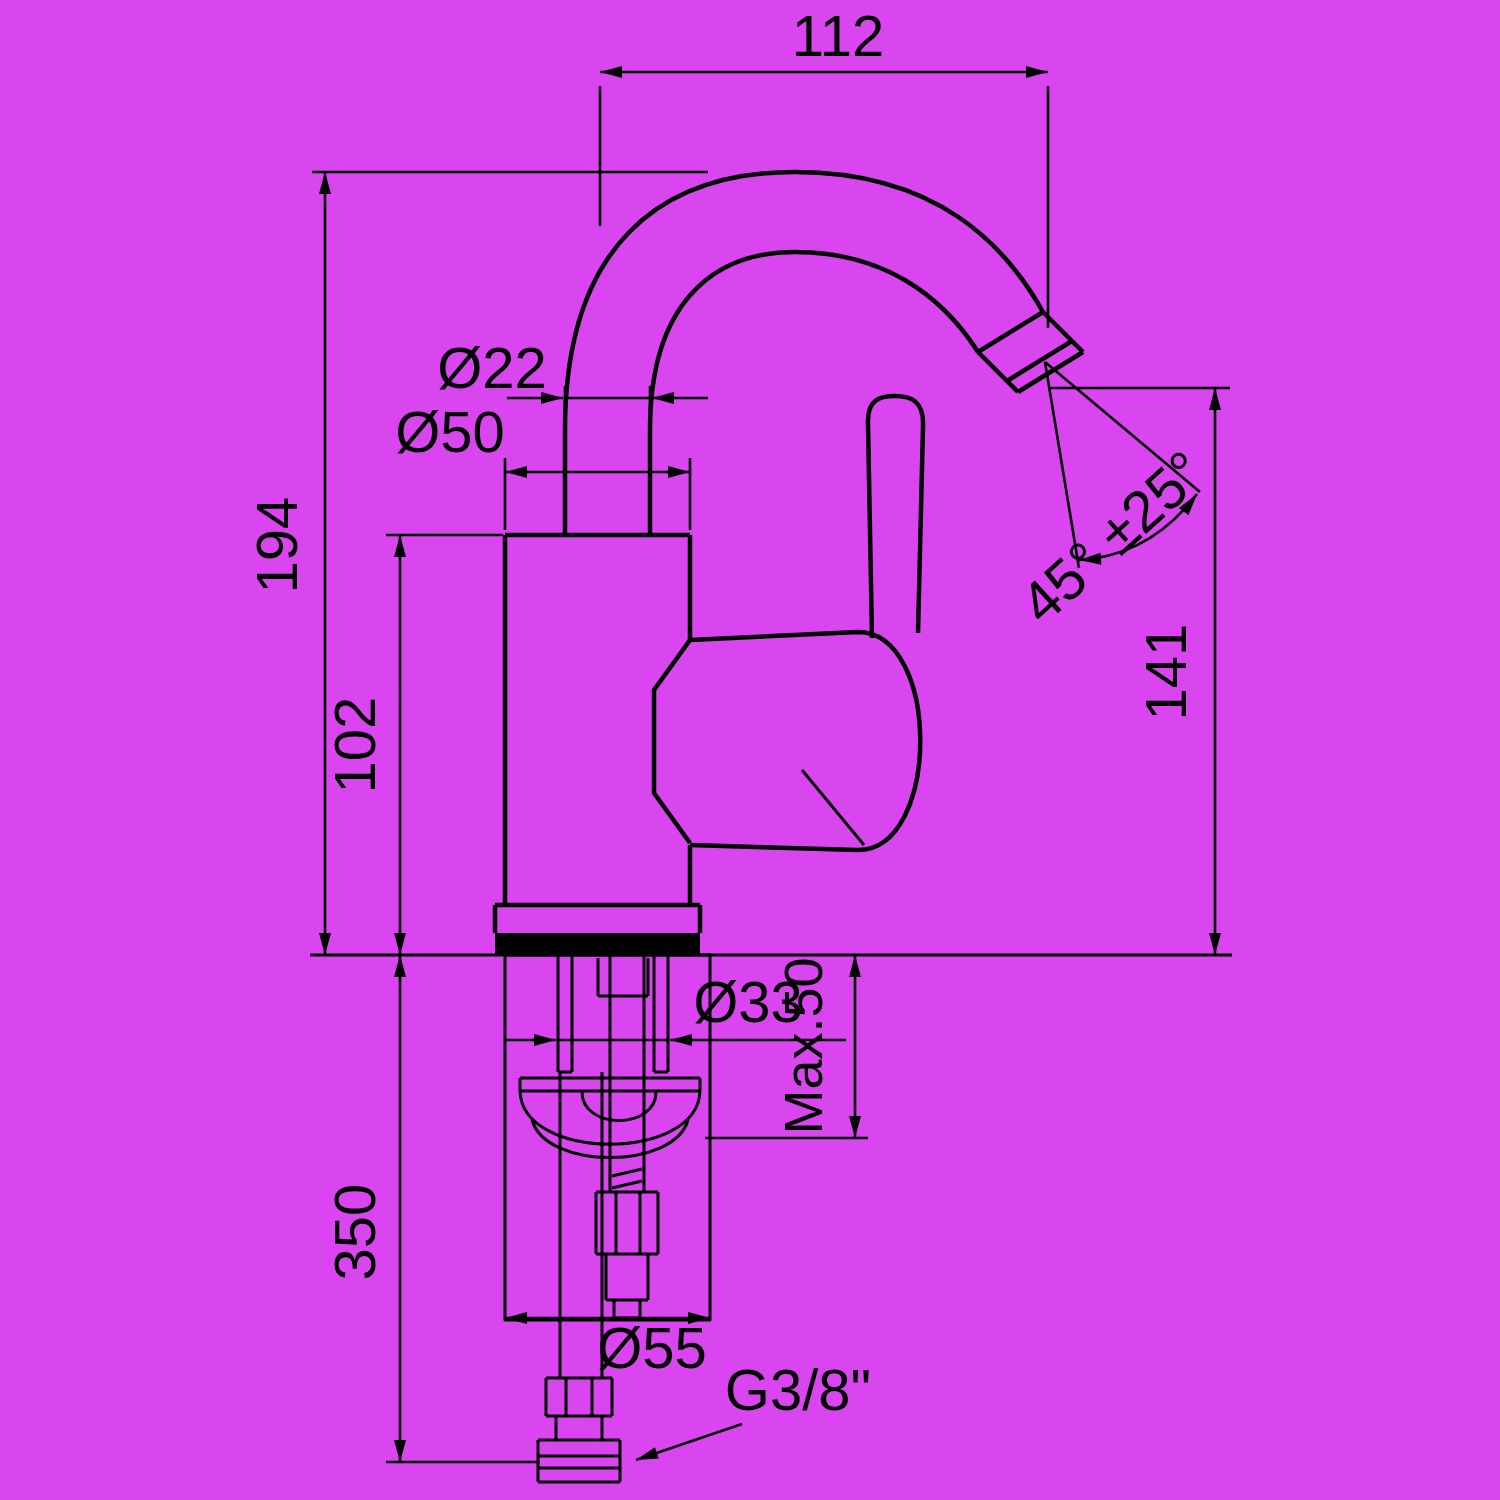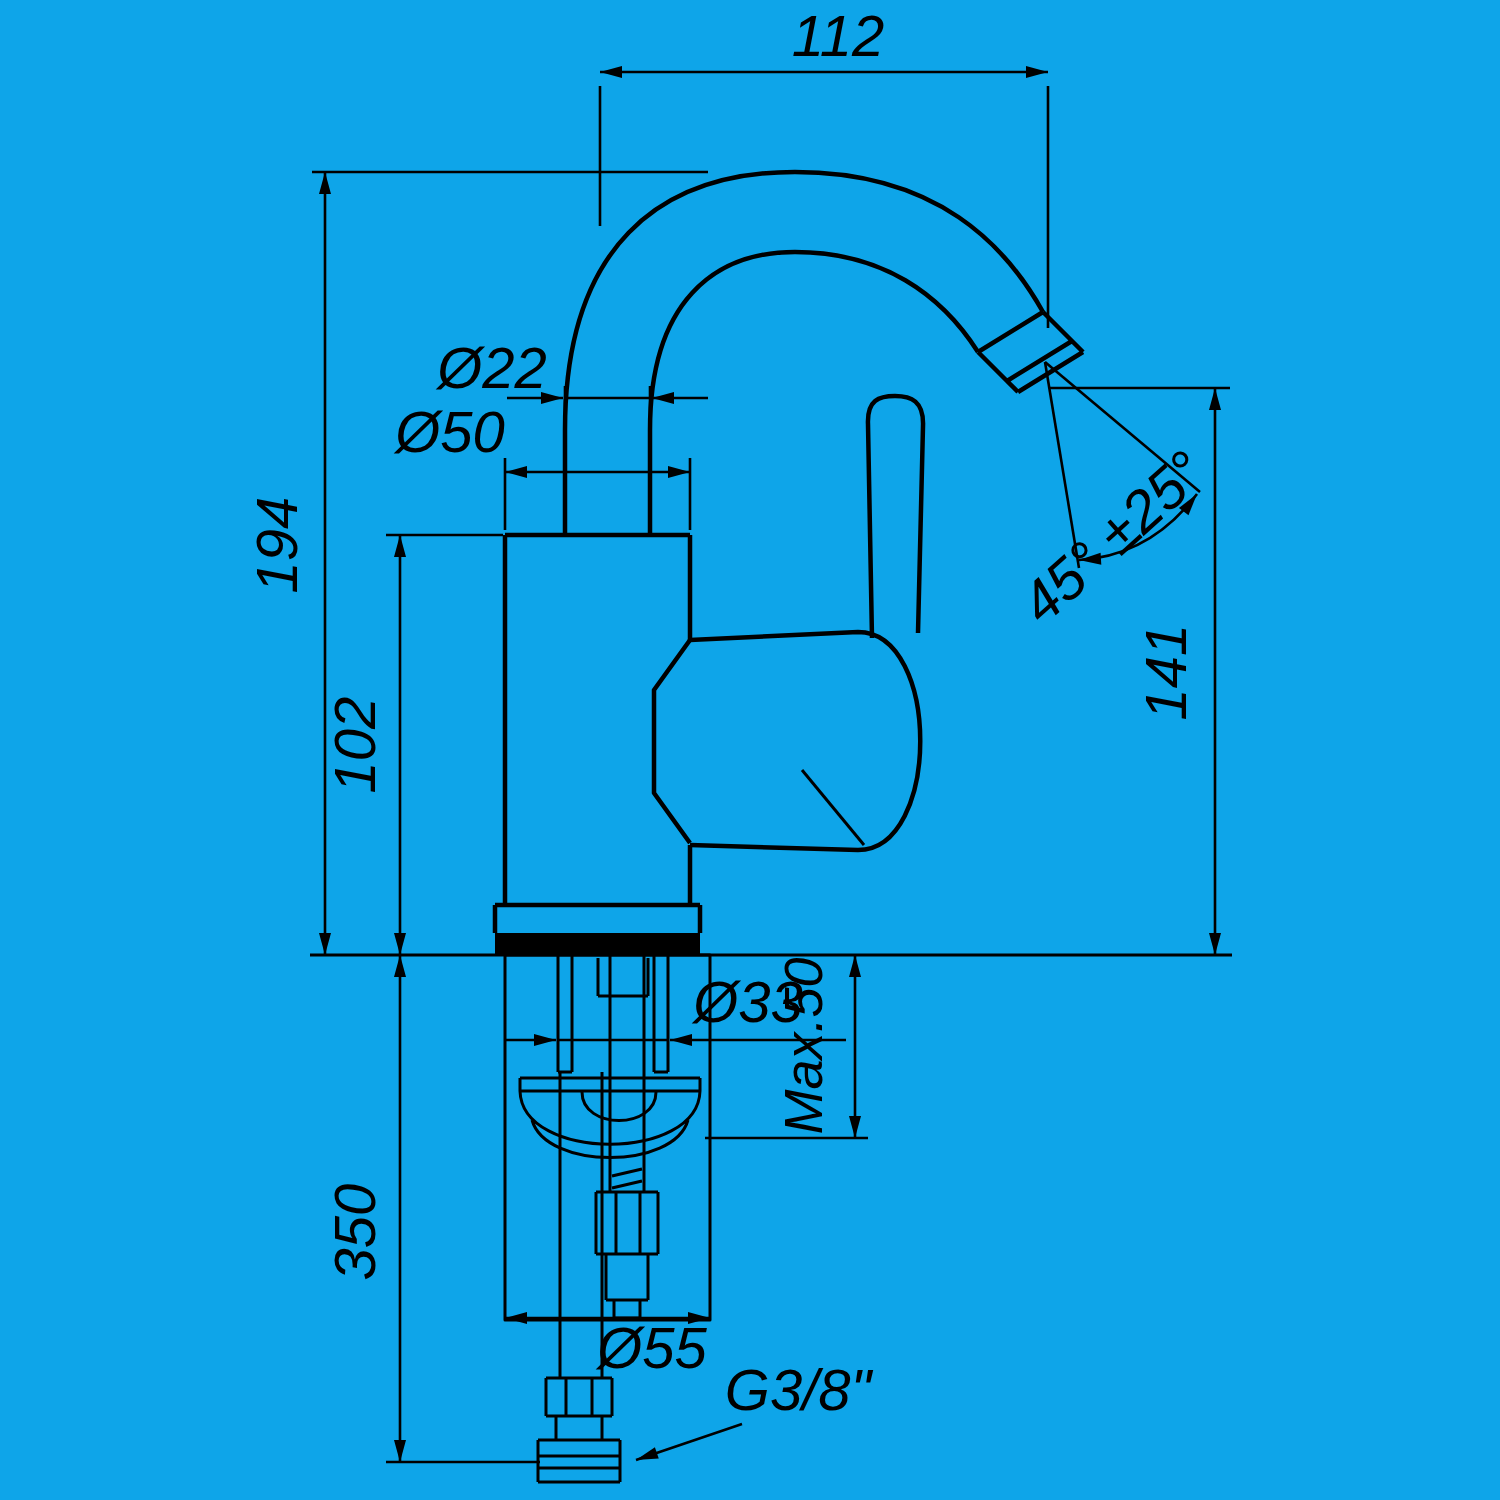--- a/index.html
+++ b/index.html
@@ -3,24 +3,23 @@
 <meta charset="utf-8">
 <style>
   html, body {
     margin: 0;
     padding: 0;
     background: #ffffff;
   }
   .page {
     width: 1500px;
     height: 1500px;
-    background: #0ea5e9;
+    background: #d946ef;
     position: relative;
     overflow: hidden;
-    font-style: italic;
   }
   svg { display: block; }
   .outline {
     stroke: #000000;
     stroke-width: 4.5;
     fill: none;
     stroke-linejoin: round;
     stroke-linecap: butt;
   }
   .mid {

